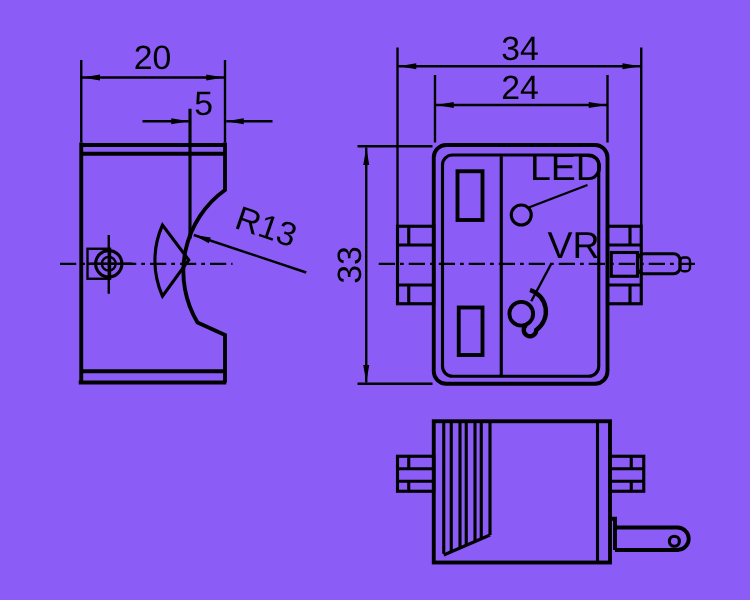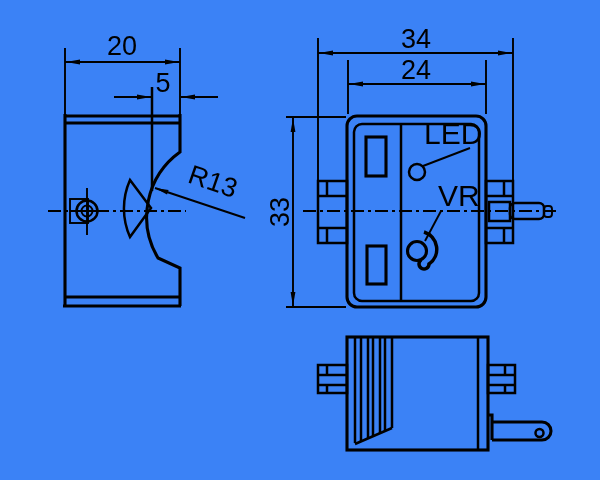--- a/index.html
+++ b/index.html
@@ -1,16 +1,16 @@
 <!DOCTYPE html>
 <html><head>
 <meta charset="utf-8">
 <style>
   html,body{margin:0;padding:0;background:#ffffff;}
-  .page{width:600px;height:480px;background:#3b82f6;position:relative;overflow:hidden;}
+  .page{width:600px;height:480px;background:#8b5cf6;position:relative;overflow:hidden;}
   svg{display:block;}
   .ln{stroke:#000000;fill:none;}
   .w3{stroke-width:3.1;}
   .w25{stroke-width:2.5;}
   .w2{stroke-width:1.9;}
   .cl{stroke:#000000;stroke-width:1.8;fill:none;stroke-dasharray:13 4 3 4;}
   .ah{fill:#000000;stroke:none;}
   text{font-family:"Liberation Sans", sans-serif;fill:#000000;}
   .dimtxt{font-size:27px;}
   .lbltxt{font-size:30px;}

